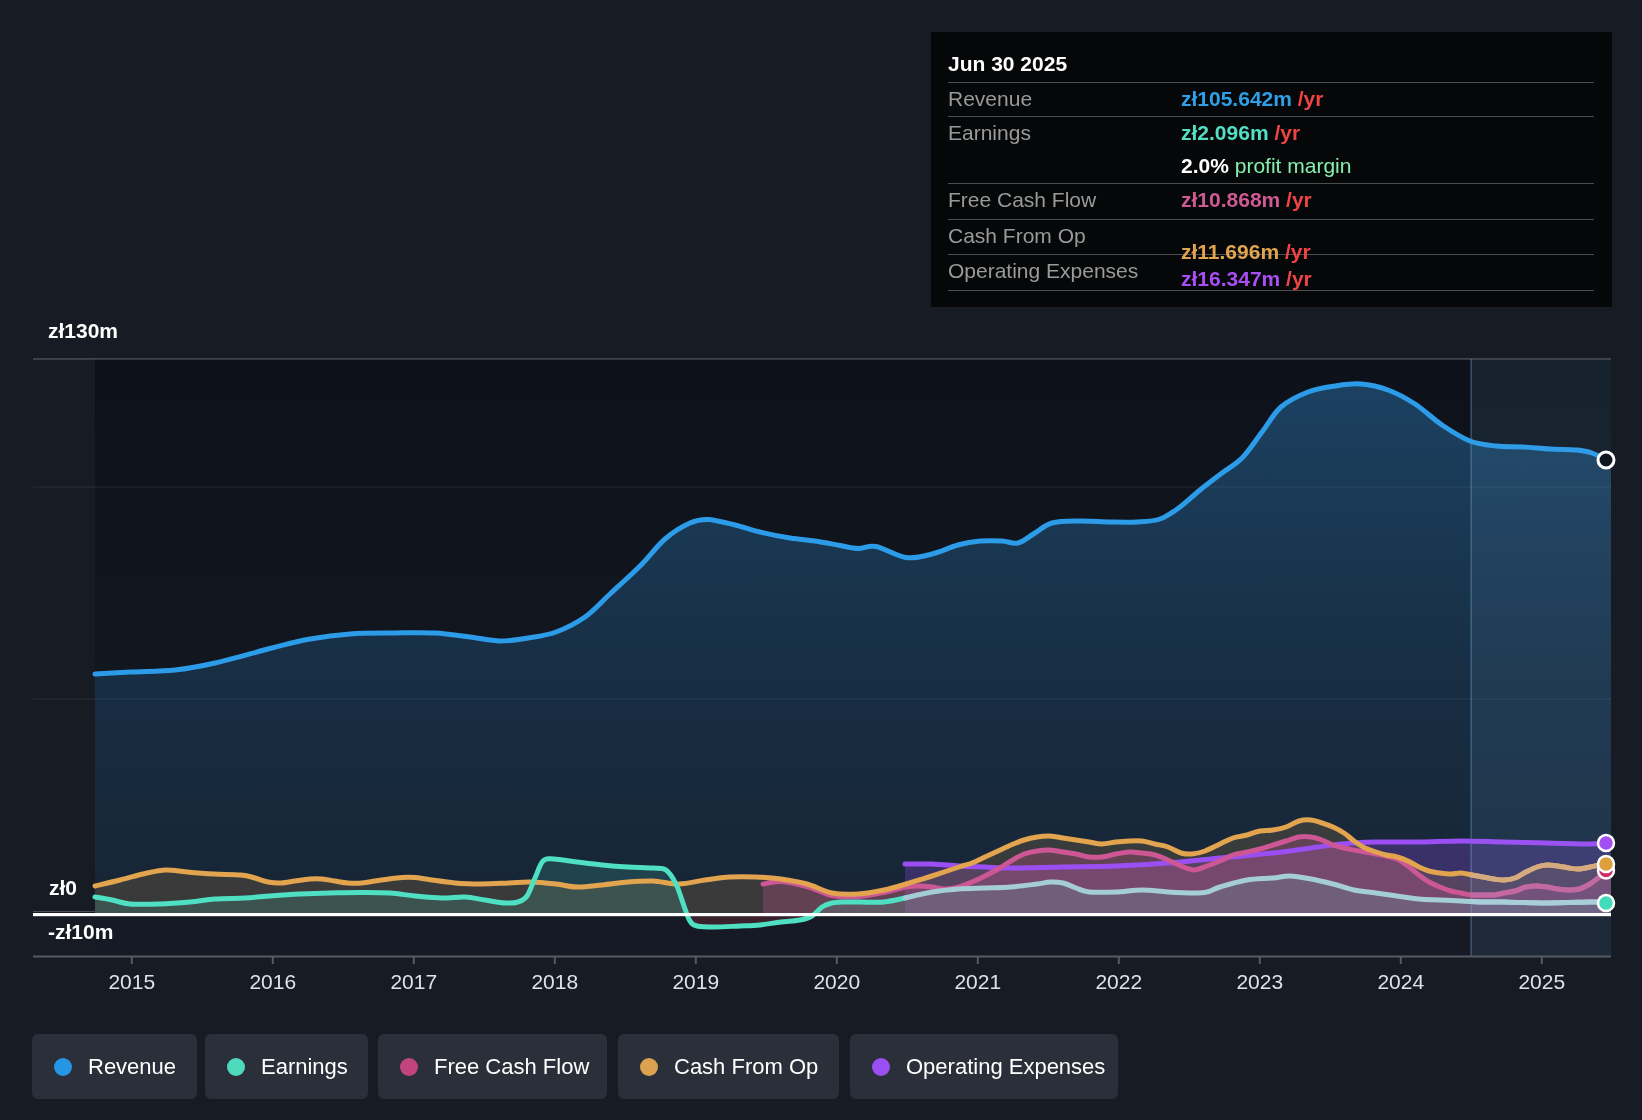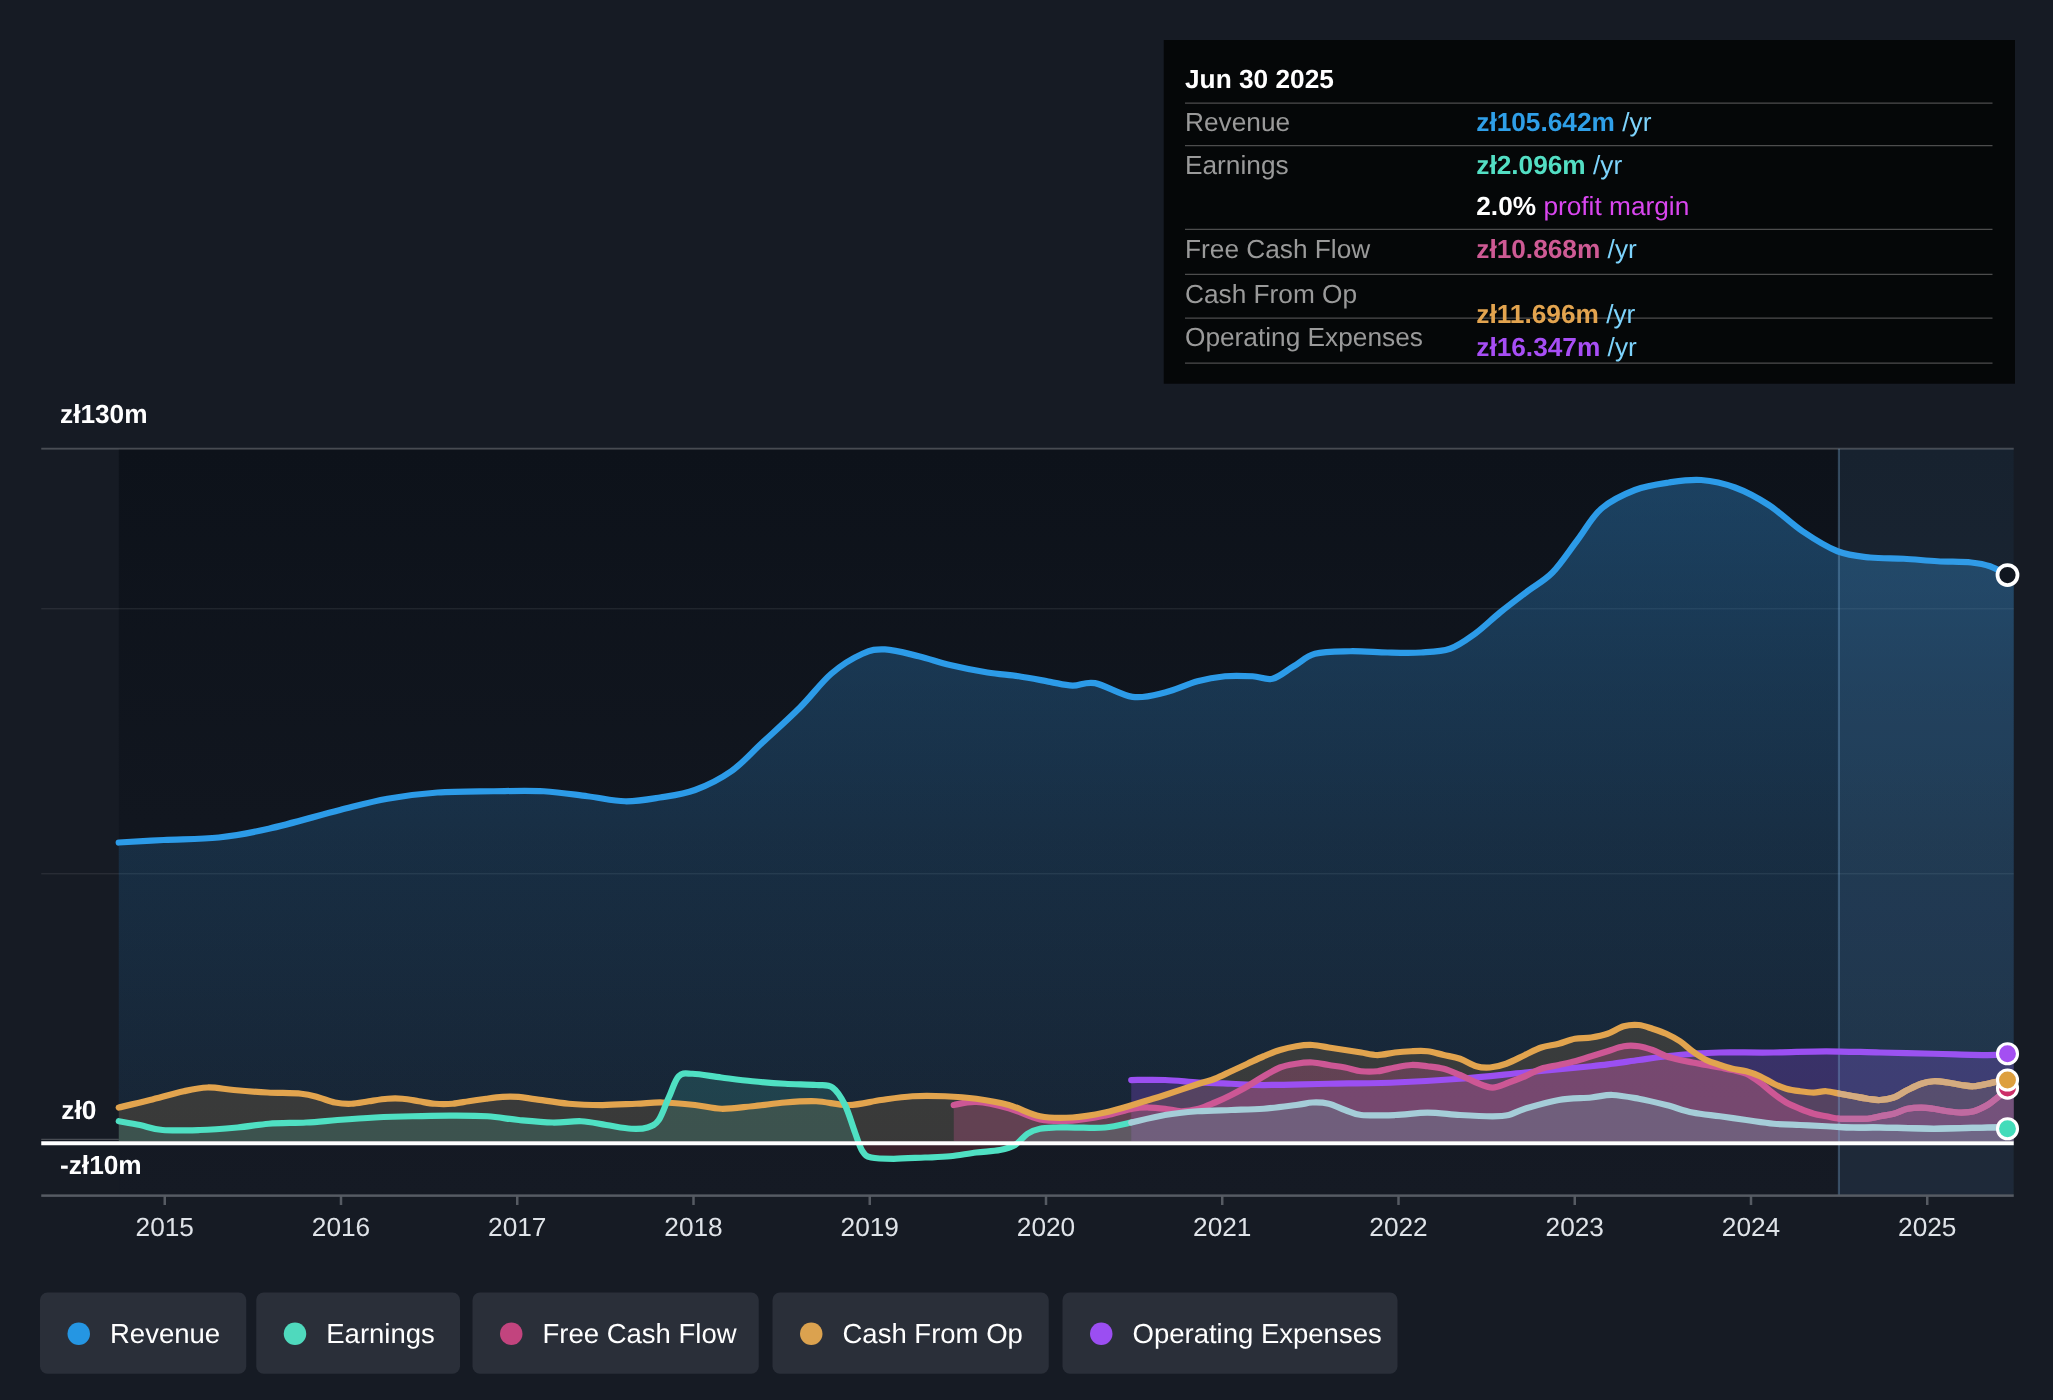--- a/index.html
+++ b/index.html
@@ -3,21 +3,21 @@
 html,body{margin:0;padding:0;width:1642px;height:1120px;background:#161b24;overflow:hidden}
 body{font-family:"Liberation Sans",sans-serif;position:relative}
 svg{position:absolute;left:0;top:0}
 .ylab{fill:#ffffff;font-size:21px;font-weight:700;font-family:"Liberation Sans",sans-serif}
 .xlab{fill:#dfe3e8;font-size:21px;font-weight:400;font-family:"Liberation Sans",sans-serif}
 #tip{position:absolute;left:931px;top:32px;width:681px;height:275px;background:rgba(5,6,7,0.96)}
 #tip .ttl{position:absolute;left:17px;top:20px;font-size:21px;font-weight:700;color:#fff}
 #tip .hr{position:absolute;left:17px;width:646px;height:1px;background:#4d4d4d}
 #tip .lab{position:absolute;left:17px;font-size:21px;color:#9a9a9a}
 #tip .val{position:absolute;left:250px;font-size:21px;font-weight:700}
-#tip .yr{font-weight:400;color:#7dd3fc}
+#tip .yr{font-weight:700;color:#ef4444}
 .btn{position:absolute;top:1034px;height:65px;background:#2a2f39;border-radius:6px;display:flex;align-items:center;color:#fff;font-size:22px;font-weight:500;white-space:nowrap}
 .dot{width:18px;height:18px;border-radius:50%;margin-left:22px;margin-right:16px;flex:0 0 18px}
 </style></head>
 <body>
 <svg width="1642" height="1120" viewBox="0 0 1642 1120">
 <defs>
 <linearGradient id="plotbg" x1="0" y1="0" x2="0" y2="1">
  <stop offset="0" stop-color="#0d121a"></stop>
         <stop offset="1" stop-color="#151a24"></stop>
 </linearGradient>
@@ -104,21 +104,21 @@
  <div class="hr" style="top:50px"></div>
  <div class="hr" style="top:84px"></div>
  <div class="hr" style="top:151px"></div>
  <div class="hr" style="top:187px"></div>
  <div class="hr" style="top:222px"></div>
  <div class="hr" style="top:258px"></div>
  <div class="lab" style="top:55px">Revenue</div>
  <div class="val" style="top:55px;color:#2f9fe8">zł105.642m <span class="yr">/yr</span></div>
  <div class="lab" style="top:89px">Earnings</div>
  <div class="val" style="top:89px;color:#53dfc4">zł2.096m <span class="yr">/yr</span></div>
- <div class="val" style="top:122px;color:#fff">2.0% <span style="font-weight:400;color:#d946ef">profit margin</span></div>
+ <div class="val" style="top:122px;color:#fff">2.0% <span style="font-weight:400;color:#86efac">profit margin</span></div>
  <div class="lab" style="top:156px">Free Cash Flow</div>
  <div class="val" style="top:156px;color:#ce5a94">zł10.868m <span class="yr">/yr</span></div>
  <div class="lab" style="top:192px">Cash From Op</div>
  <div class="val" style="top:208px;color:#e3a44f">zł11.696m <span class="yr">/yr</span></div>
  <div class="lab" style="top:227px">Operating Expenses</div>
  <div class="val" style="top:235px;color:#a74ef5">zł16.347m <span class="yr">/yr</span></div>
 </div>
 <div class="btn" style="left:32px;width:165px"><span class="dot" style="background:#2596e3"></span>Revenue</div>
 <div class="btn" style="left:205px;width:163px"><span class="dot" style="background:#4fd9bd"></span>Earnings</div>
 <div class="btn" style="left:378px;width:229px"><span class="dot" style="background:#c2447e"></span>Free Cash Flow</div>

